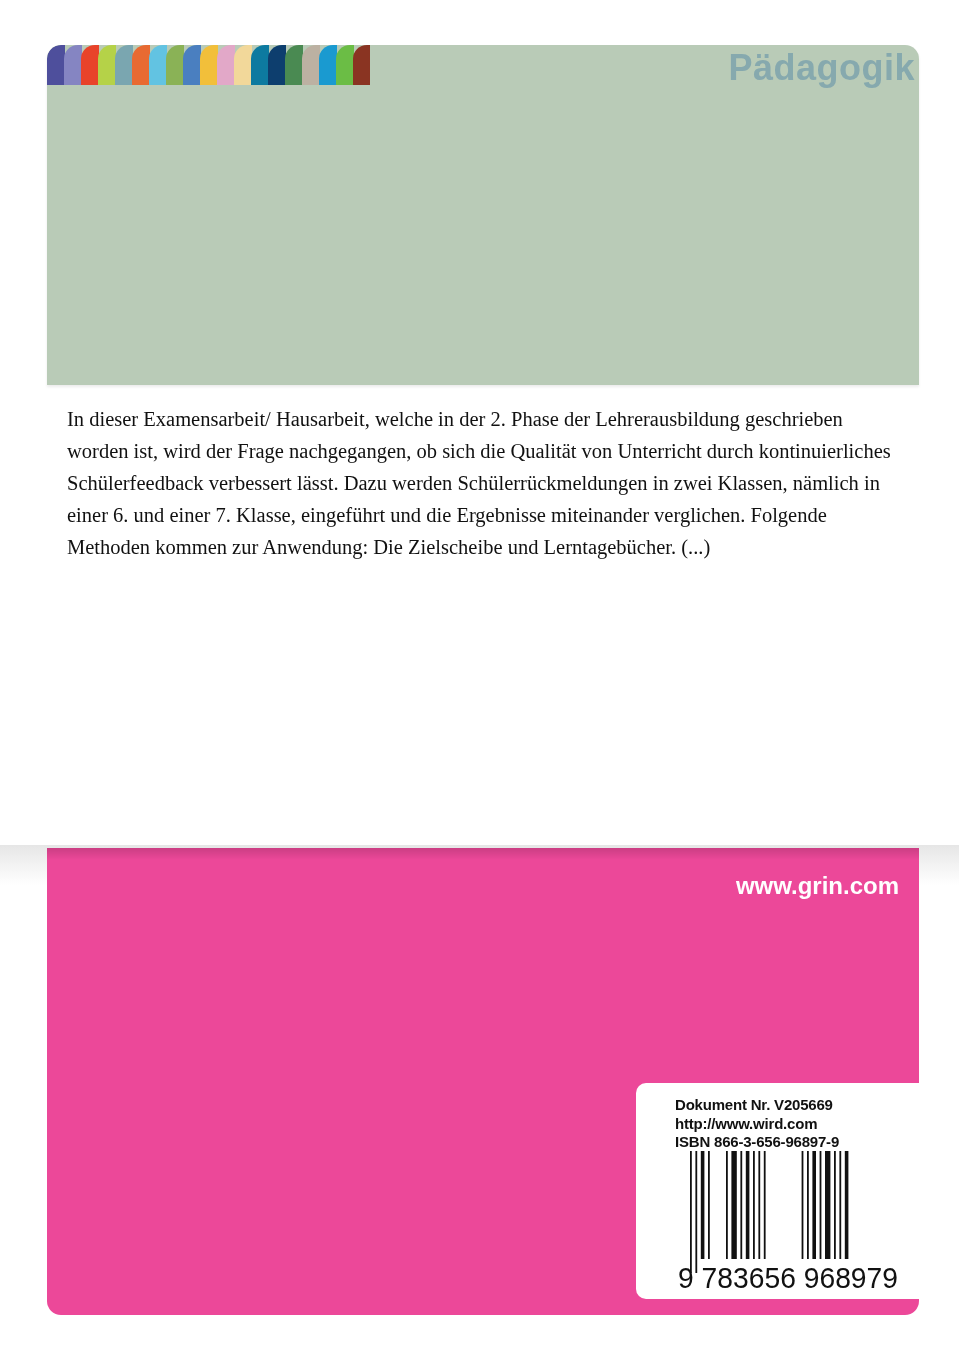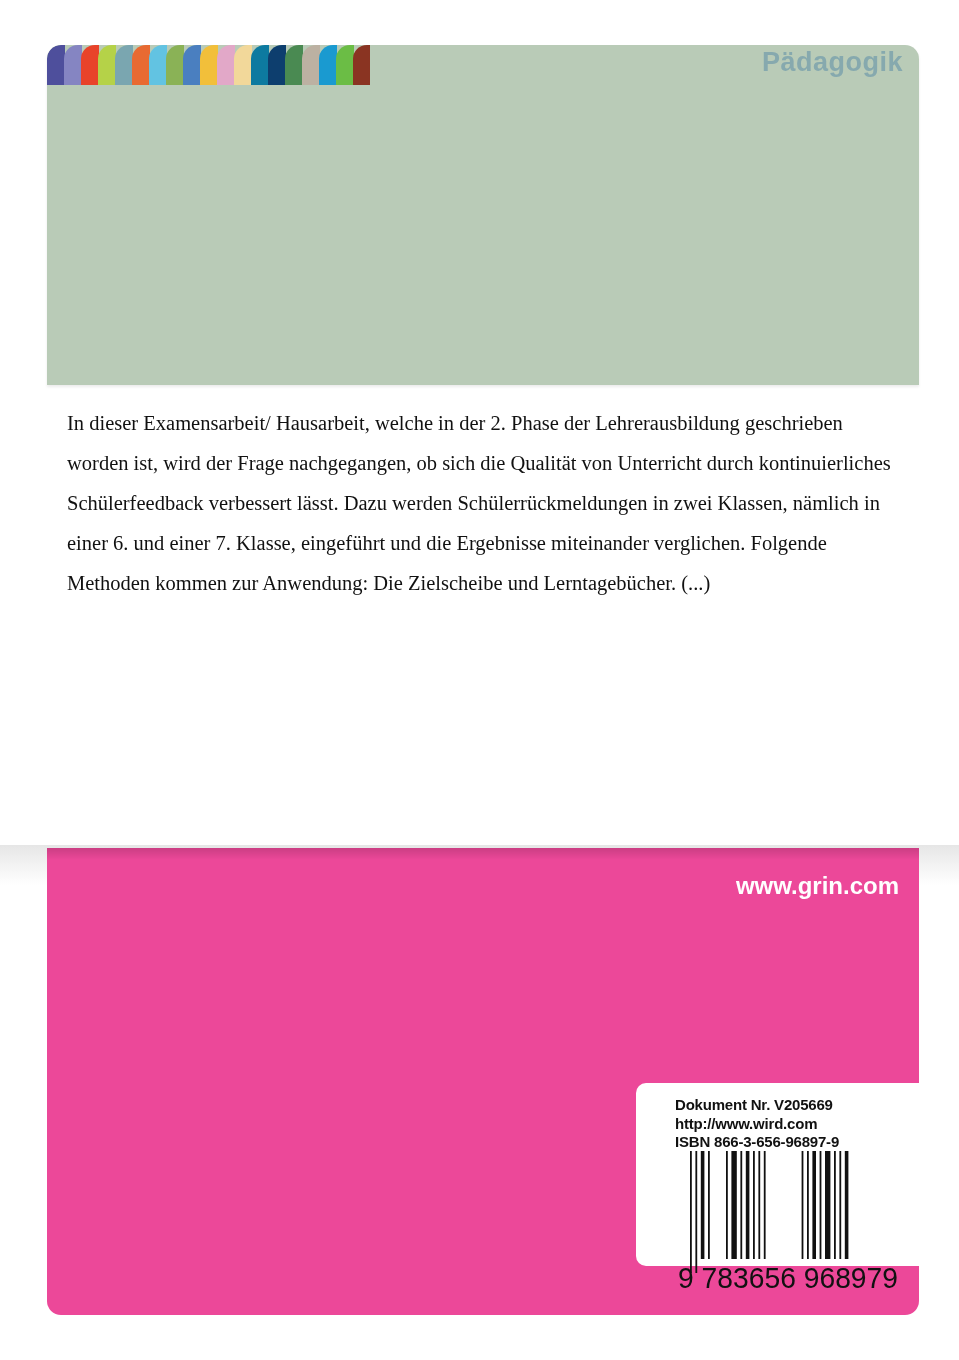--- a/index.html
+++ b/index.html
@@ -11,47 +11,47 @@
       box-shadow: 0 2px 3px rgba(0,0,0,0.08);
     }
     .color-strip {
       position: absolute; left: 0; top: 0; height: 40px; display: flex;
       border-top-left-radius: 14px; overflow: hidden;
     }
     .color-tab {
       width: 17.5px; height: 40px; border-top-left-radius: 14px; margin-right: -0.5px;
     }
     .category-label {
-      position: absolute; right: 16px; top: 2px; font-size: 27px; font-weight: bold;
+      position: absolute; right: 4px; top: 2px; font-size: 36px; font-weight: bold;
       color: #86a9ae; letter-spacing: 0.5px;
     }
 
     .text-area {
       position: absolute; left: 67px; top: 403px; width: 830px;
-      font-family: "Liberation Serif", serif; font-size: 20.5px; line-height: 40px; color: #111;
+      font-family: "Liberation Serif", serif; font-size: 20.5px; line-height: 32px; color: #111;
     }
     .text-area p { margin: 0 0 30px 0; }
 
     .shadow-band {
       position: absolute; left: 0; top: 845px; width: 959px; height: 40px;
       background: linear-gradient(#e6e6e6, #ffffff);
     }
     .bottom-panel {
       position: absolute; left: 47px; top: 848px; width: 872px; height: 467px;
       background: #ec4899; border-bottom-left-radius: 14px; border-bottom-right-radius: 14px;
     }
     .bottom-panel::before {
       content: ""; position: absolute; left: 0; top: 0; right: 0; height: 12px;
       background: linear-gradient(rgba(0,0,0,0.14), rgba(0,0,0,0));
     }
     .website-label {
       position: absolute; right: 20px; top: 24px; font-size: 24px; font-weight: bold; color: #ffffff;
     }
     .info-box {
-      position: absolute; left: 589px; top: 235px; width: 283px; height: 183px;
+      position: absolute; left: 589px; top: 235px; width: 283px; height: 216px;
       background: #ffffff; border-top-left-radius: 10px; border-bottom-left-radius: 10px;
     }
     .info-lines {
       position: absolute; left: 39px; top: 13px; font-size: 15px; line-height: 18.5px;
       color: #111; font-weight: bold; letter-spacing: -0.2px;
     }
     .barcode {
       position: absolute; left: 40px; top: 68px; width: 225px; height: 140px;
     }
   </style>

